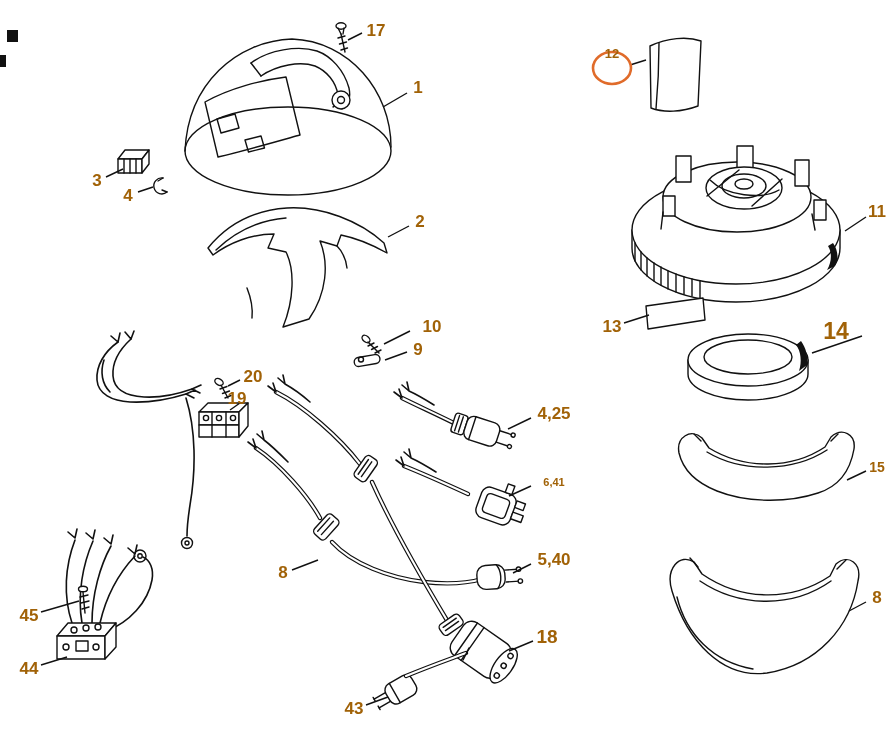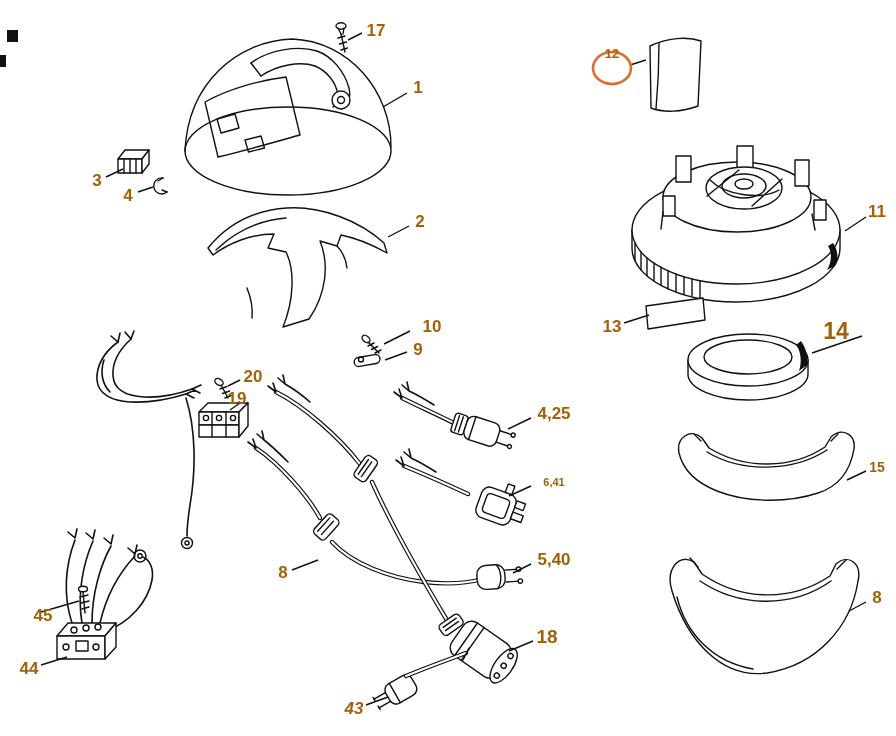--- a/index.html
+++ b/index.html
@@ -304,22 +304,22 @@
       <span class="part-label" style="left: 420px; top: 222px; font-size: 17px;">2</span>
       <span class="part-label" style="left: 432px; top: 327px; font-size: 17px;">10</span>
       <span class="part-label" style="left: 418px; top: 350px; font-size: 17px;">9</span>
       <span class="part-label" style="left: 253px; top: 377px; font-size: 17px;">20</span>
       <span class="part-label" style="left: 237px; top: 399px; font-size: 17px;">19</span>
       <span class="part-label" style="left: 554px; top: 414px; font-size: 17px;">4,25</span>
       <span class="part-label" style="left: 554px; top: 482px; font-size: 11px;">6,41</span>
       <span class="part-label" style="left: 554px; top: 560px; font-size: 17px; text-align: right;">5,40</span>
       <span class="part-label" style="left: 283px; top: 573px; font-size: 17px;">8</span>
       <span class="part-label" style="left: 547px; top: 637px; font-size: 19px;">18</span>
-      <span class="part-label" style="left: 354px; top: 709px; font-size: 17px; font-style: italic;">43</span>
-      <span class="part-label" style="left: 29px; top: 616px; font-size: 17px; margin-left: 14px;">45</span>
+      <span class="part-label" style="left: 354px; top: 709px; font-size: 17px;">43</span>
+      <span class="part-label" style="left: 29px; top: 616px; font-size: 17px;">45</span>
       <span class="part-label" style="left: 29px; top: 669px; font-size: 17px;">44</span>
       <span class="part-label" style="left: 612px; top: 53px; font-size: 13px;">12</span>
       <span class="part-label" style="left: 877px; top: 212px; font-size: 17px;">11</span>
       <span class="part-label" style="left: 612px; top: 327px; font-size: 17px;">13</span>
       <span class="part-label" style="left: 836px; top: 331px; font-size: 23px;">14</span>
       <span class="part-label" style="left: 877px; top: 467px; font-size: 14px;">15</span>
       <span class="part-label" style="left: 877px; top: 598px; font-size: 17px;">8</span>
     </div>
 
 </div>

